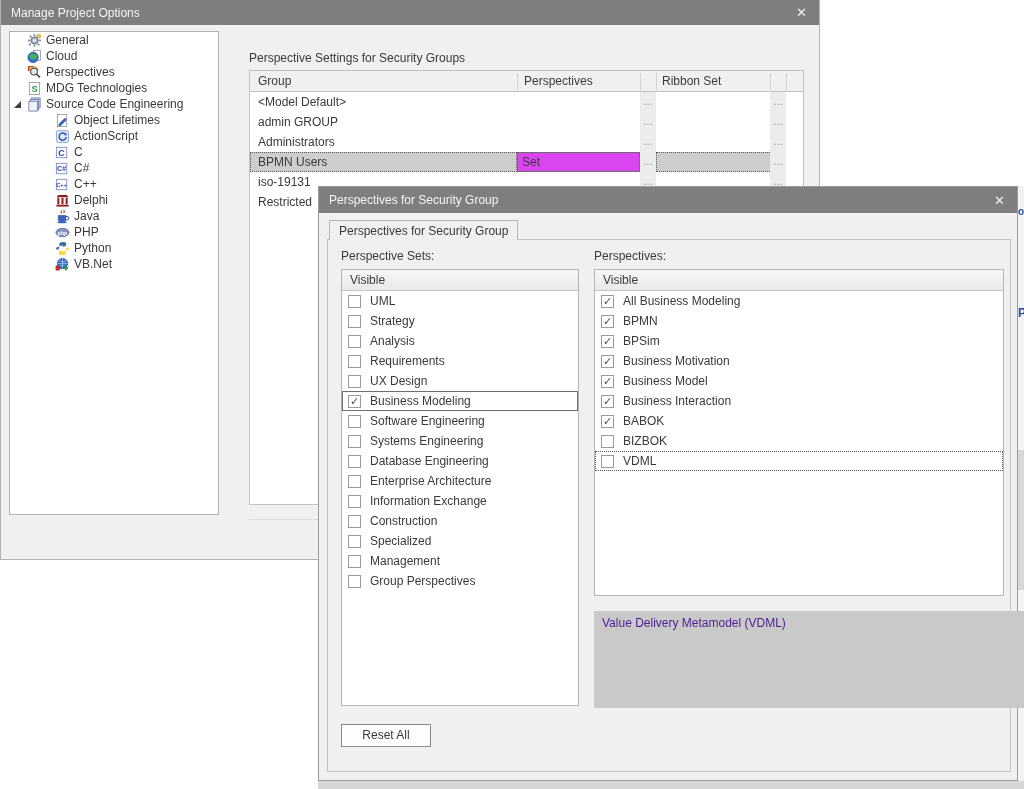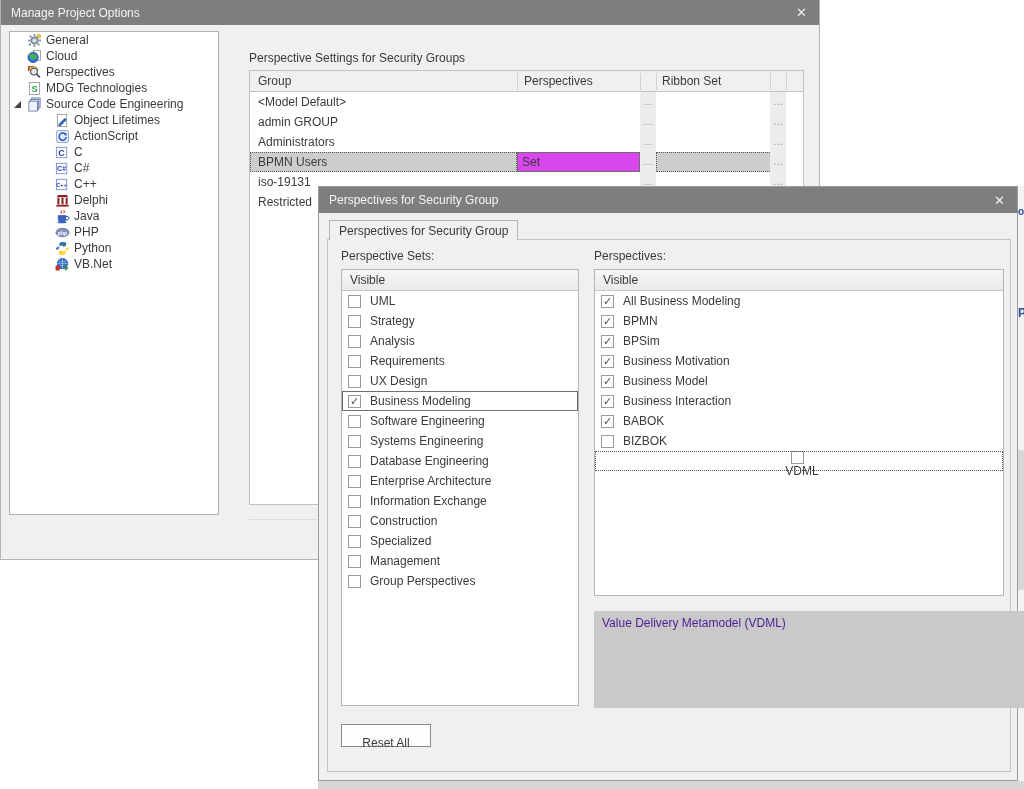--- a/index.html
+++ b/index.html
@@ -62,33 +62,33 @@
   }
   .frame{position:absolute;left:8px;top:52px;width:684px;height:533px;border:1px solid #c3c3c3;z-index:1;}
   .list-label{position:absolute;z-index:2;}
   .listbox{position:absolute;background:#fff;border:1px solid #b5b5b5;z-index:2;overflow:hidden;}
   .list-header{
     height:21px;background:linear-gradient(#f7f7f7,#e9e9e9);
     border-bottom:1px solid #c5c5c5;padding:0 8px;line-height:20px;color:#3a3a3a;
   }
   .check-row{position:relative;height:20px;display:flex;align-items:center;padding-left:6px;}
   .check-row.sel-solid{box-shadow:inset 0 0 0 1px #6f6f6f;}
-  .check-row.sel-dotted{outline:1px dotted #555;outline-offset:-1px;flex-direction:column;}
+  .check-row.sel-dotted{outline:1px dotted #555;outline-offset:-1px;}
   .cb{
     width:13px;height:13px;border:1px solid #9a9a9a;background:#fff;margin-right:9px;
     font-size:11px;line-height:11px;text-align:center;color:#4a4a4a;flex:0 0 13px;
   }
   .desc-box{
     position:absolute;left:275px;top:424px;width:484px;height:97px;background:#c9c9c9;
     padding:5px 8px;color:#4c1d95;z-index:2;
   }
   .reset-btn{
     position:absolute;left:22px;top:537px;width:90px;height:23px;background:#fdfdfd;
     border:1px solid #8a8a8a;text-align:center;line-height:21px;z-index:2;
-    font-family:"Liberation Sans",sans-serif;font-size:12px;color:#3a3a3a;padding:8px;
+    font-family:"Liberation Sans",sans-serif;font-size:12px;color:#3a3a3a;padding:0;
   }
   
   .bottom-band{position:absolute;left:318px;top:781px;width:706px;height:8px;background:#d6d6d6;z-index:4;}
   .right-strip{
     position:absolute;left:1017px;top:186px;width:7px;height:595px;background:#f3f3f3;
     border-left:1px solid #9a9a9a;z-index:3;overflow:hidden;
   }
   .strip-frag{position:absolute;left:0;color:#2b4fa0;font-weight:bold;font-size:12px;}
   .strip-block{position:absolute;left:0;width:7px;height:140px;top:264px;background:#d8d8d8;}
 </style>

